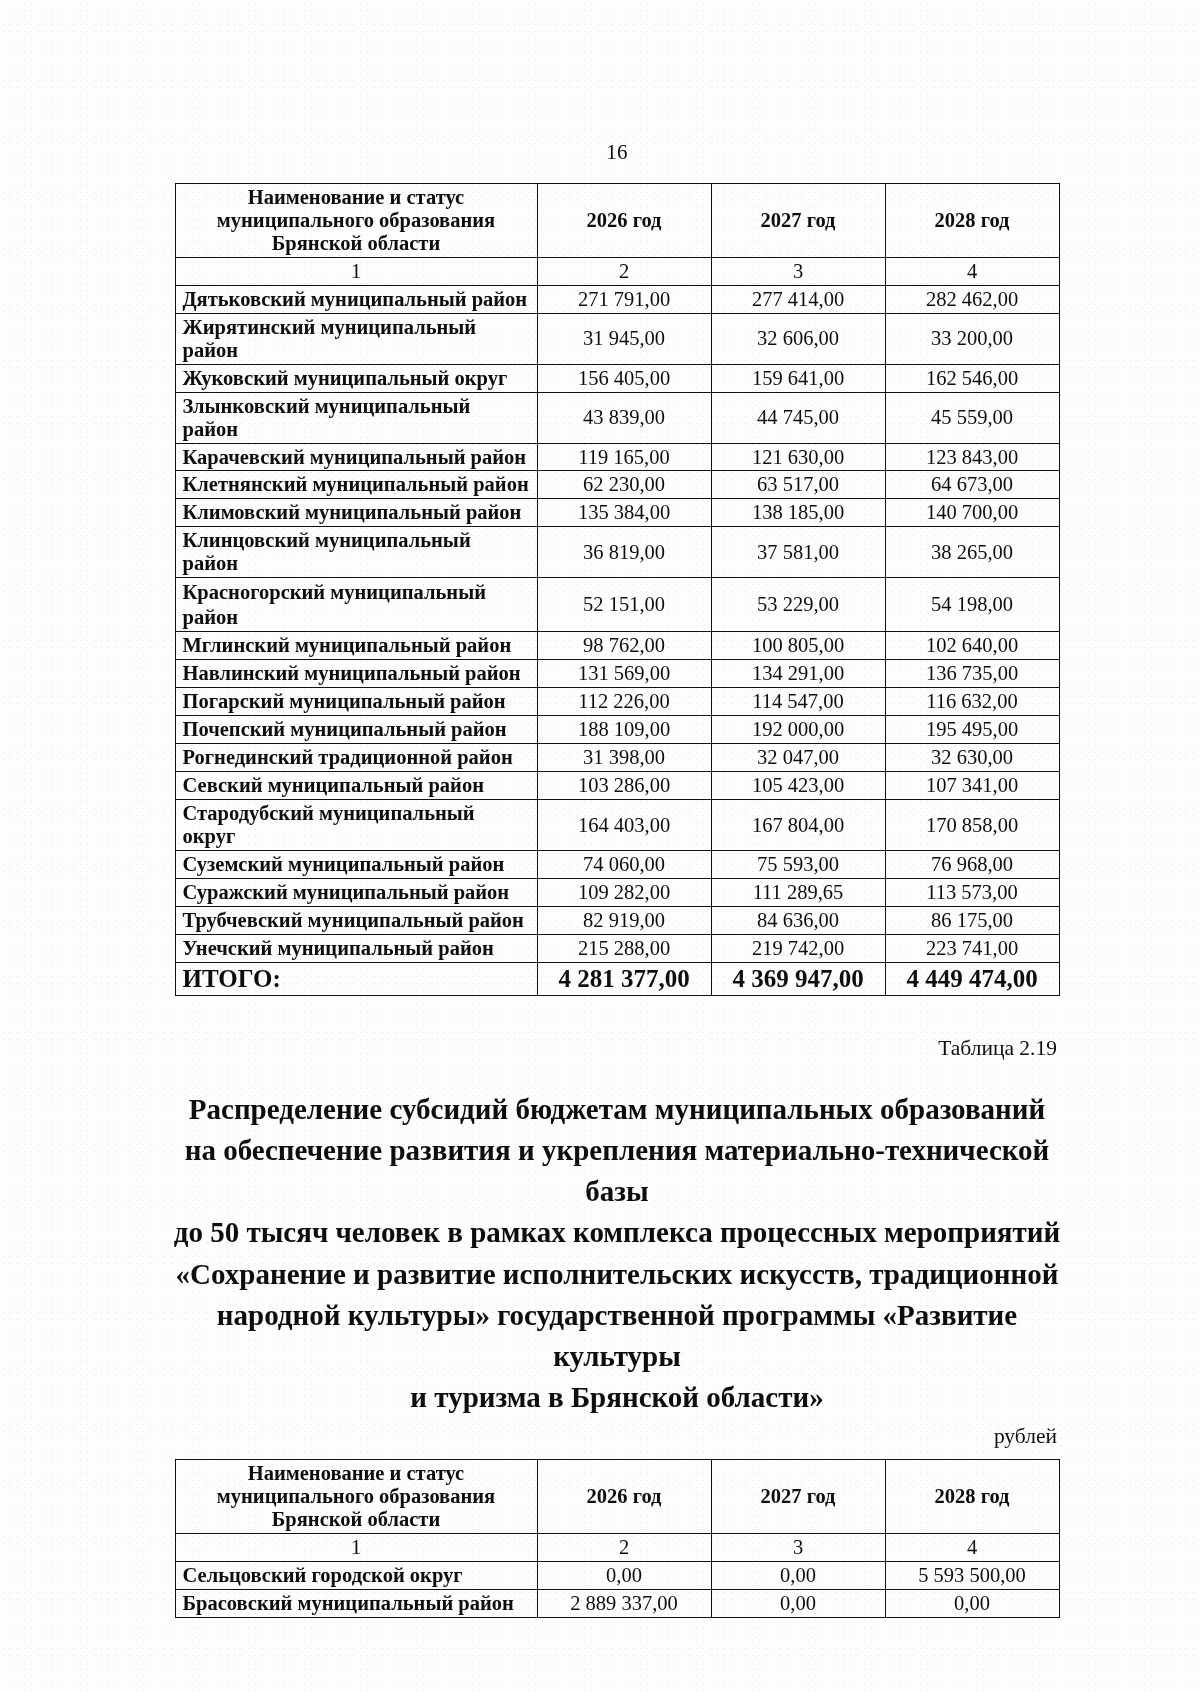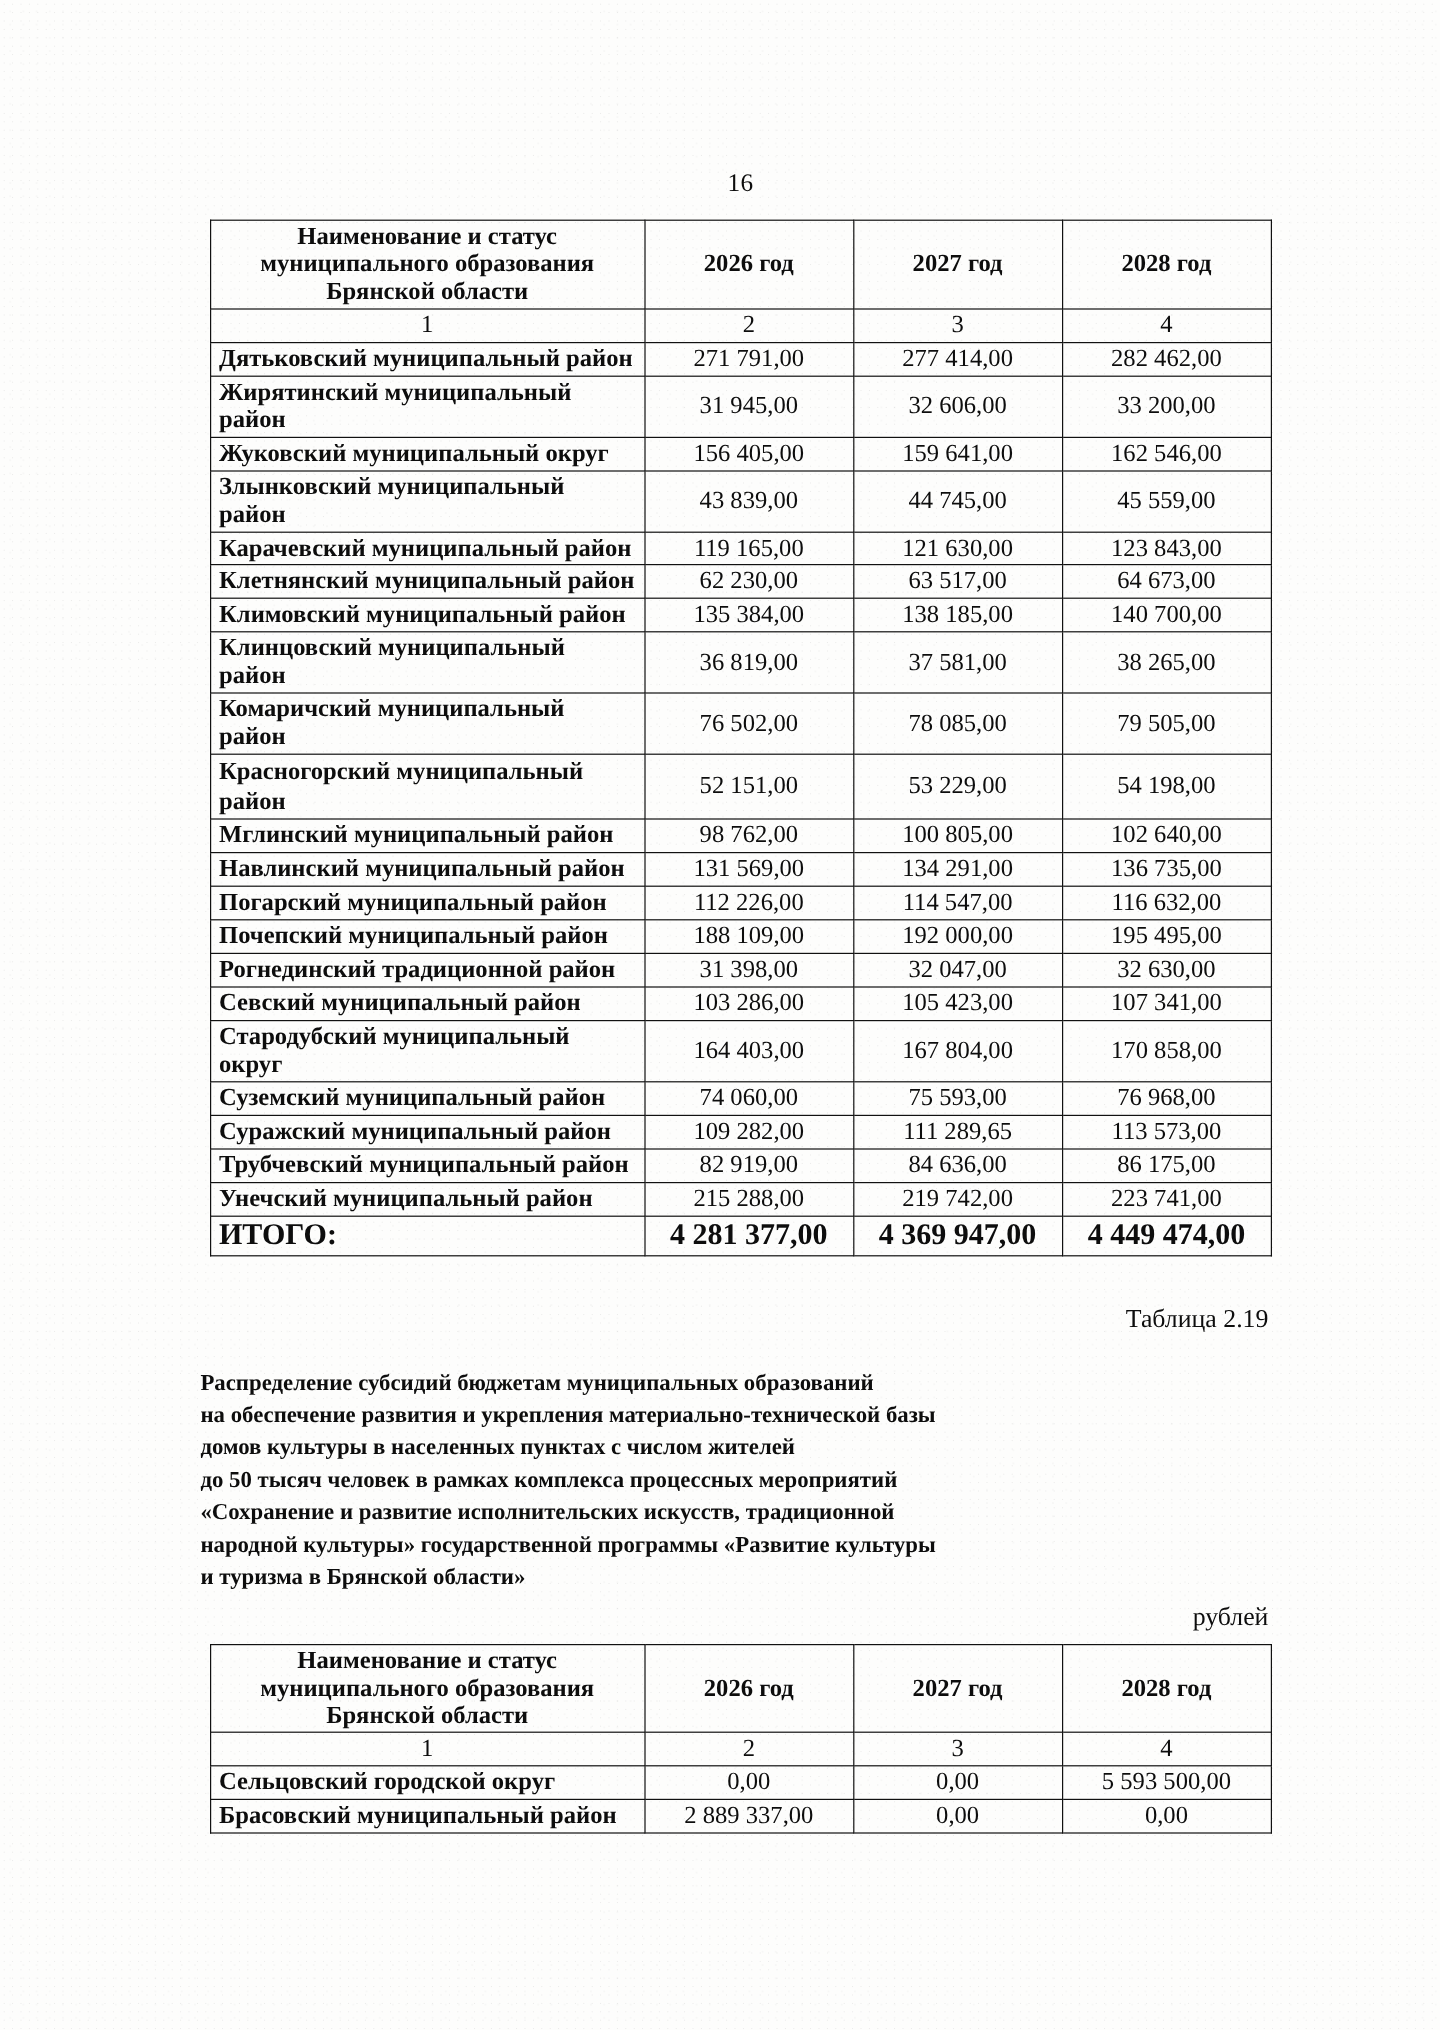--- a/index.html
+++ b/index.html
@@ -90,22 +90,23 @@
   tr.total-row td.name-cell { text-align: left; }
   tr.tall td.name-cell { line-height: 1.2; }
 
   .table-caption {
     text-align: right;
     font-size: 21.5px;
     margin: 40px 160px 0 0;
   }
 
   .block-title {
+    text-align: center;
     font-weight: bold;
-    font-size: 19px;
+    font-size: 29px;
     line-height: 1.42;
     margin: 28px auto 0;
     width: 900px;
   }
   .block-title .tl { display: block; }
 
   .units {
     text-align: right;
     font-size: 21.5px;
     margin: 6px 160px 0 0;
@@ -187,26 +188,20 @@
         <td class="val-cell">135 384,00</td>
         <td class="val-cell">138 185,00</td>
         <td class="val-cell">140 700,00</td>
       </tr>
       <tr>
         <td class="name-cell">Клинцовский муниципальный район</td>
         <td class="val-cell">36 819,00</td>
         <td class="val-cell">37 581,00</td>
         <td class="val-cell">38 265,00</td>
       </tr>
-      <tr>
-        <td class="name-cell">Комаричский муниципальный район</td>
-        <td class="val-cell">76 502,00</td>
-        <td class="val-cell">78 085,00</td>
-        <td class="val-cell">79 505,00</td>
-      </tr>
       <tr class="tall">
         <td class="name-cell">Красногорский муниципальный район</td>
         <td class="val-cell">52 151,00</td>
         <td class="val-cell">53 229,00</td>
         <td class="val-cell">54 198,00</td>
       </tr>
       <tr>
         <td class="name-cell">Мглинский муниципальный район</td>
         <td class="val-cell">98 762,00</td>
         <td class="val-cell">100 805,00</td>
@@ -279,21 +274,20 @@
         <td class="val-cell">4 449 474,00</td>
       </tr>
     </tbody>
   </table>
 
   <div class="table-caption">Таблица 2.19</div>
 
   <div class="block-title">
     <span class="tl">Распределение субсидий бюджетам муниципальных образований</span>
     <span class="tl">на обеспечение развития и укрепления материально-технической базы</span>
-    <span class="tl">домов культуры в населенных пунктах с числом жителей</span>
     <span class="tl">до 50 тысяч человек в рамках комплекса процессных мероприятий</span>
     <span class="tl">«Сохранение и развитие исполнительских искусств, традиционной</span>
     <span class="tl">народной культуры» государственной программы «Развитие культуры</span>
     <span class="tl">и туризма в Брянской области»</span>
   </div>
 
   <div class="units">рублей</div>
 
   <table class="doc-table t2">
     <colgroup>

